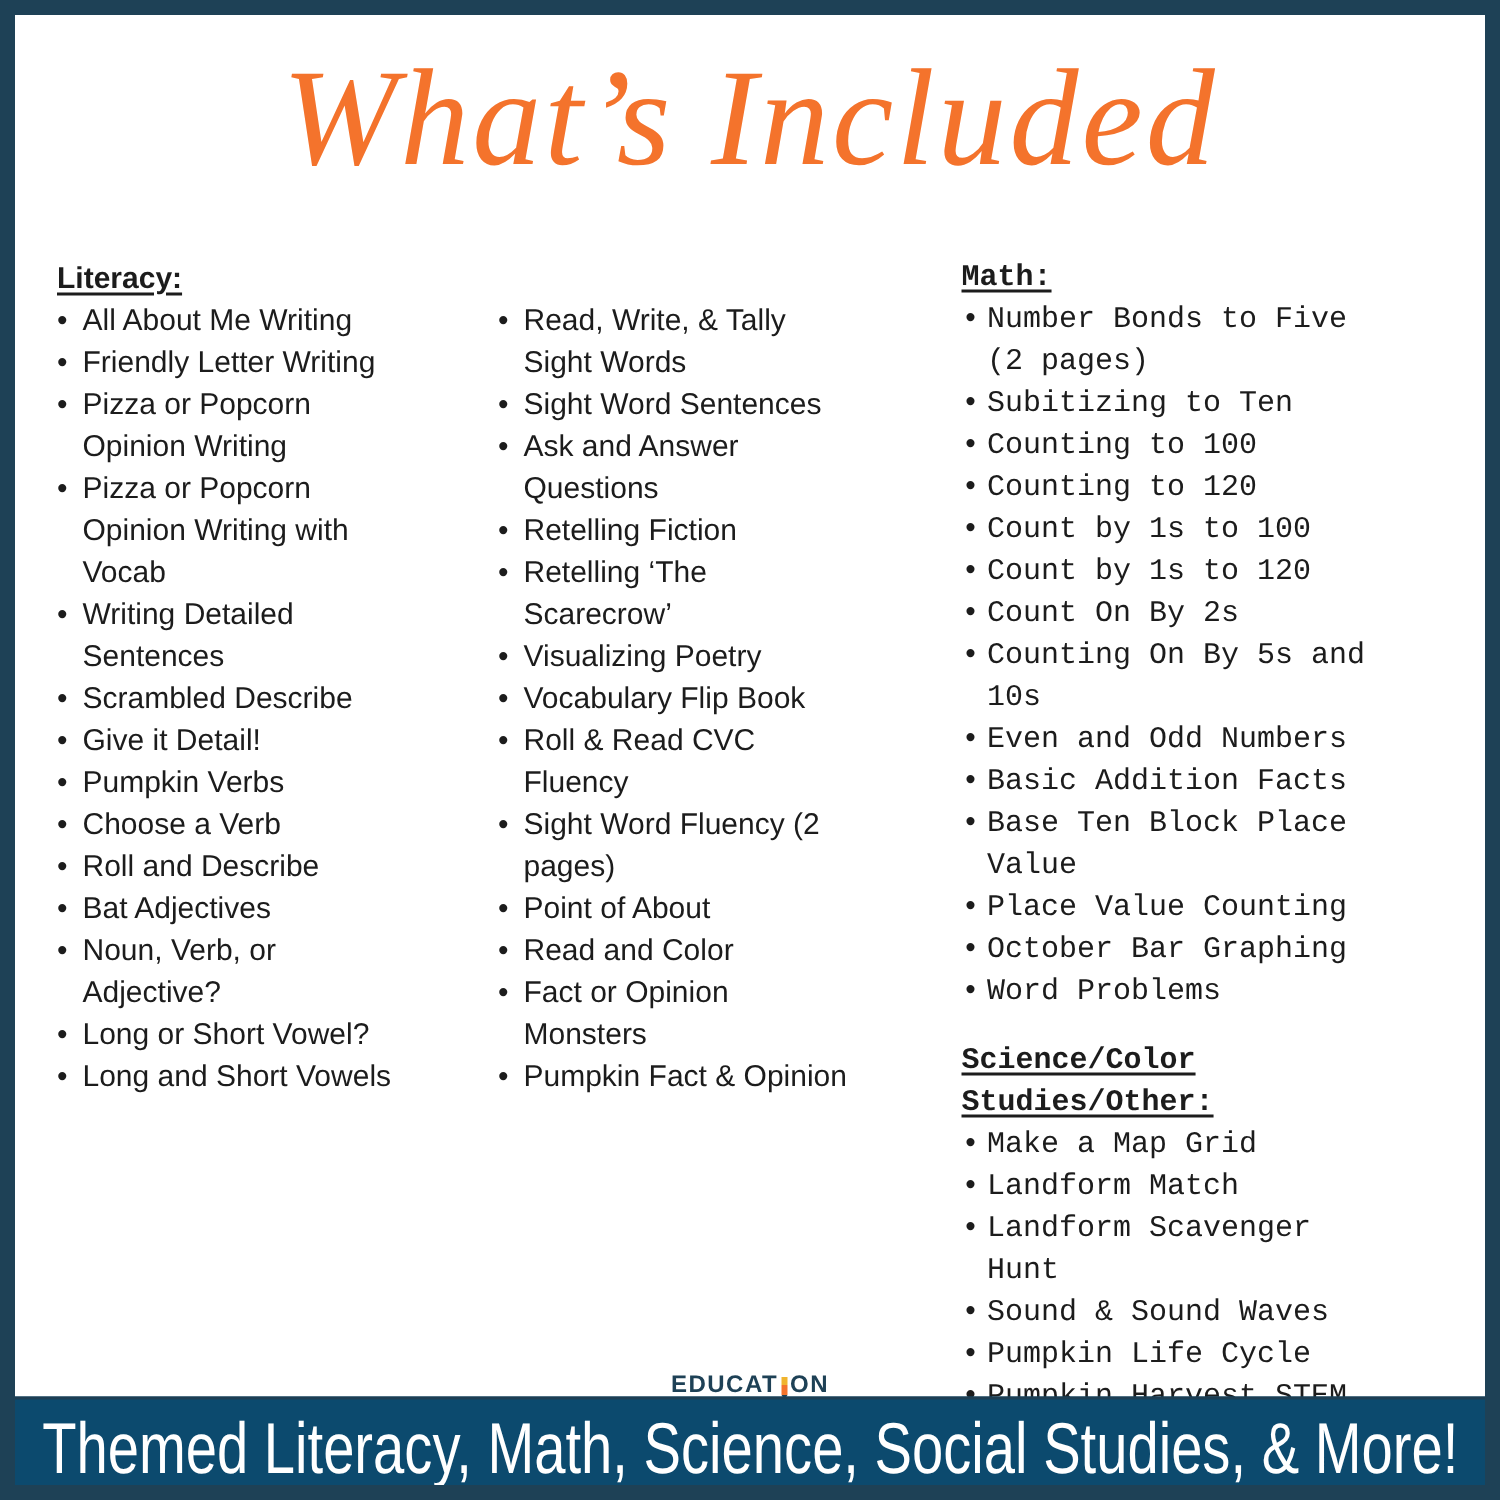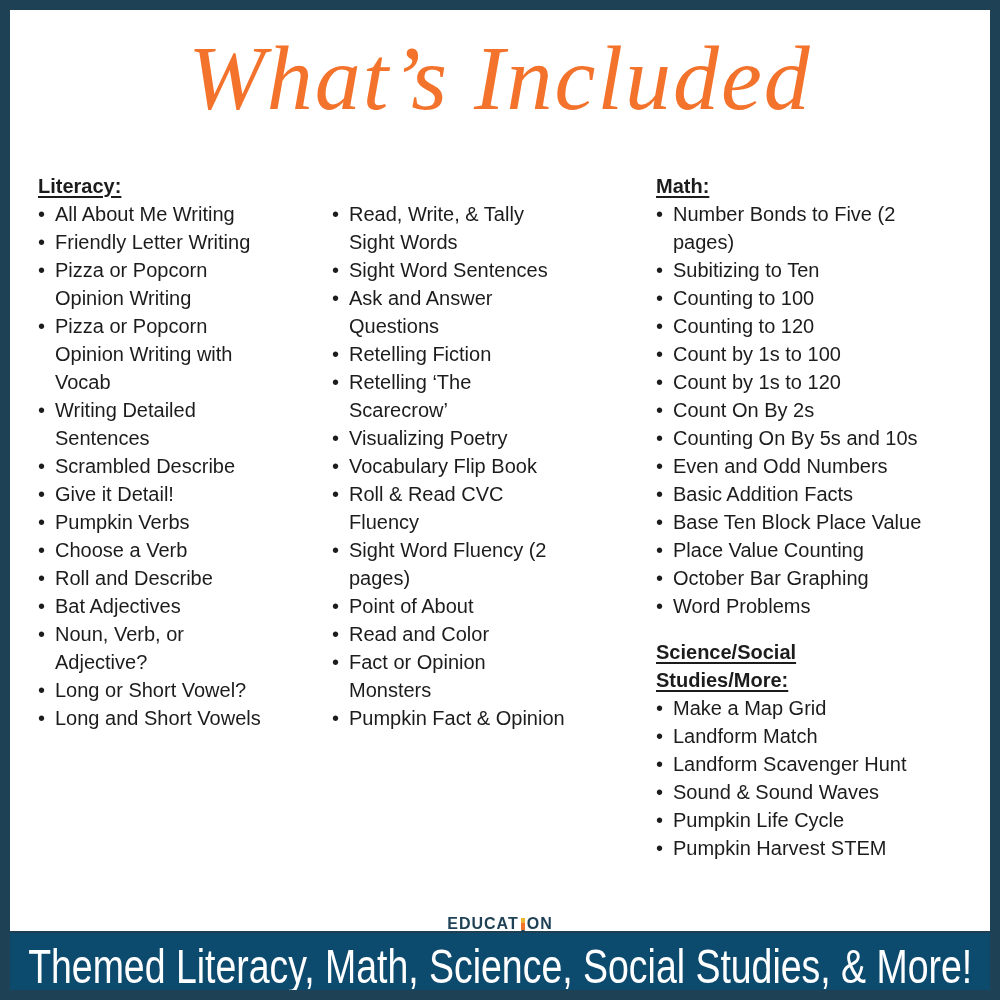--- a/index.html
+++ b/index.html
@@ -44,21 +44,21 @@
   
   .col {
     position: absolute;
     top: 172px;
     color: #1C1C1C;
     font-size: 20px;
     line-height: 28px;
   }
   .col-1 { left: 38px;  width: 236px; }
   .col-2 { left: 332px; width: 240px; padding-top: 28px; }
-  .col-3 { left: 656px; width: 286px; }
+  .col-3 { left: 641px; width: 286px; font-family: Liberation Mono, monospace; }
 
   .section-heading {
     font-weight: bold;
     text-decoration: underline;
     text-decoration-thickness: 2px;
     text-underline-offset: 3px;
     max-width: 240px;
   }
   .section + .section { margin-top: 18px; }
 
@@ -263,21 +263,21 @@
           <li>Base Ten Block Place Value</li>
 
           <li>Place Value Counting</li>
 
           <li>October Bar Graphing</li>
 
           <li>Word Problems</li>
         </ul>
     </div>
     <div class="section">
-      <div class="section-heading">Science/Social Studies/More:</div>
+      <div class="section-heading">Science/Color Studies/Other:</div>
       <ul class="items">
 
           <li>Make a Map Grid</li>
 
           <li>Landform Match</li>
 
           <li>Landform Scavenger Hunt</li>
 
           <li>Sound &amp; Sound Waves</li>
 

